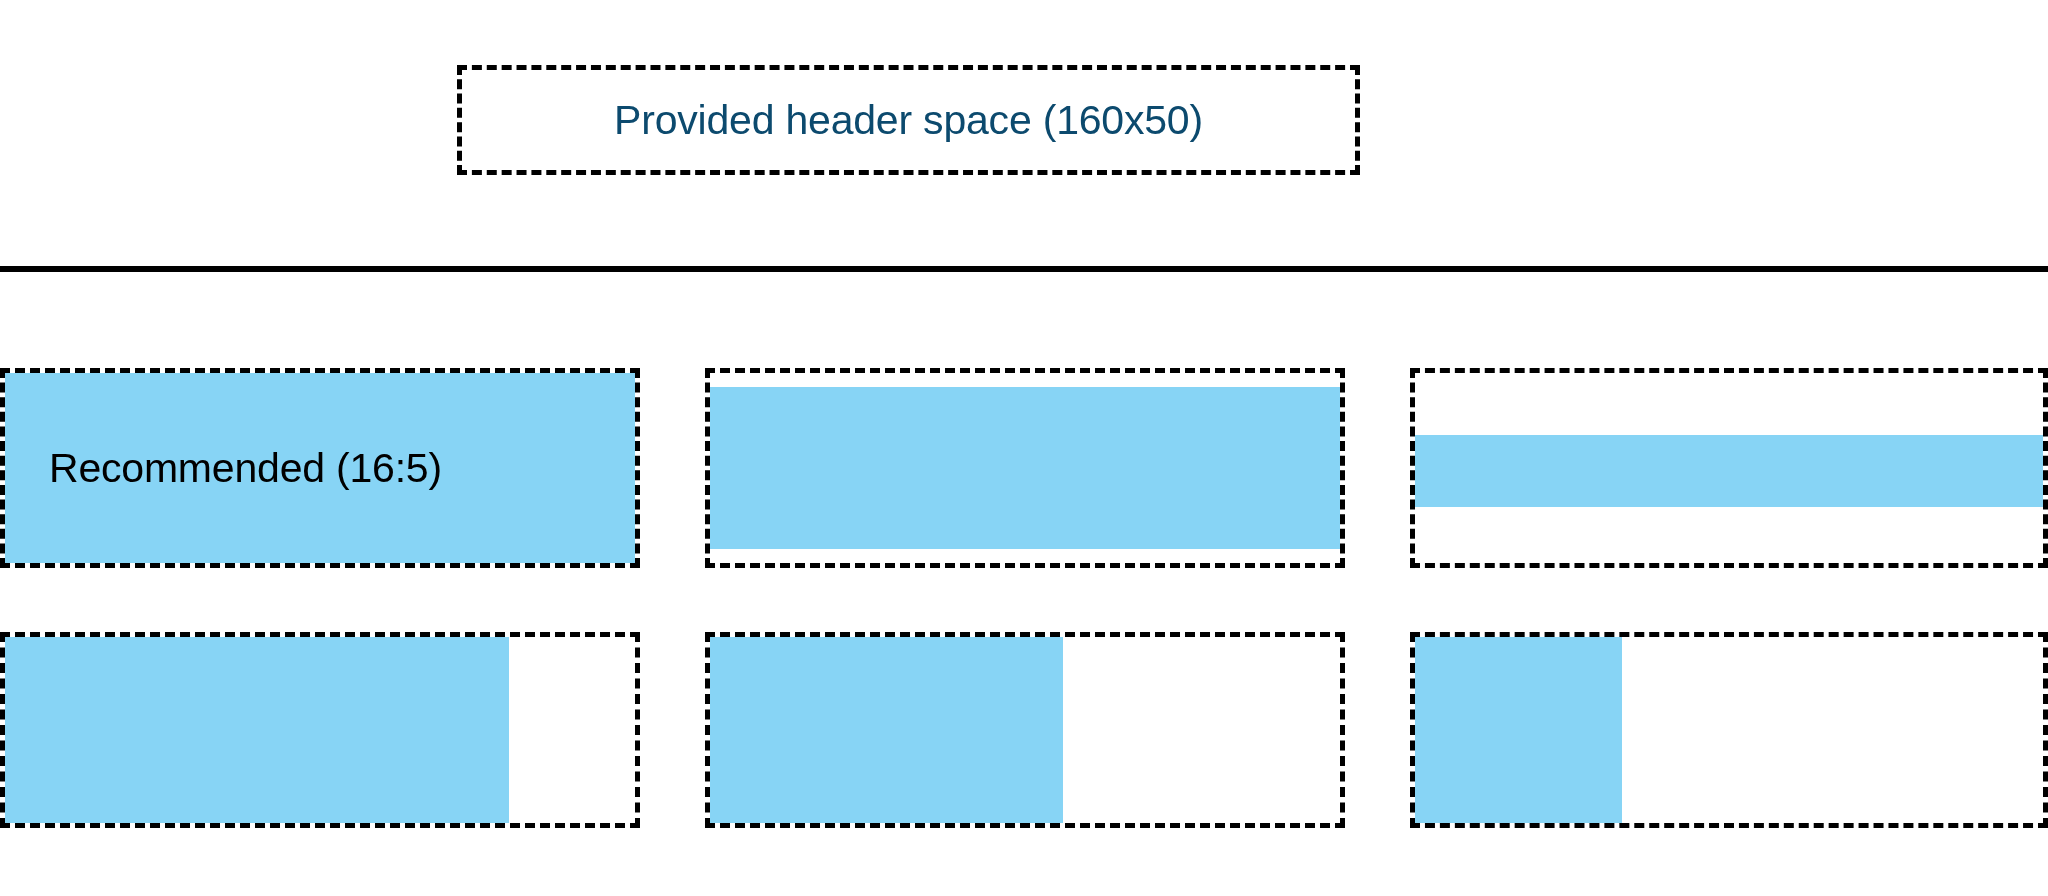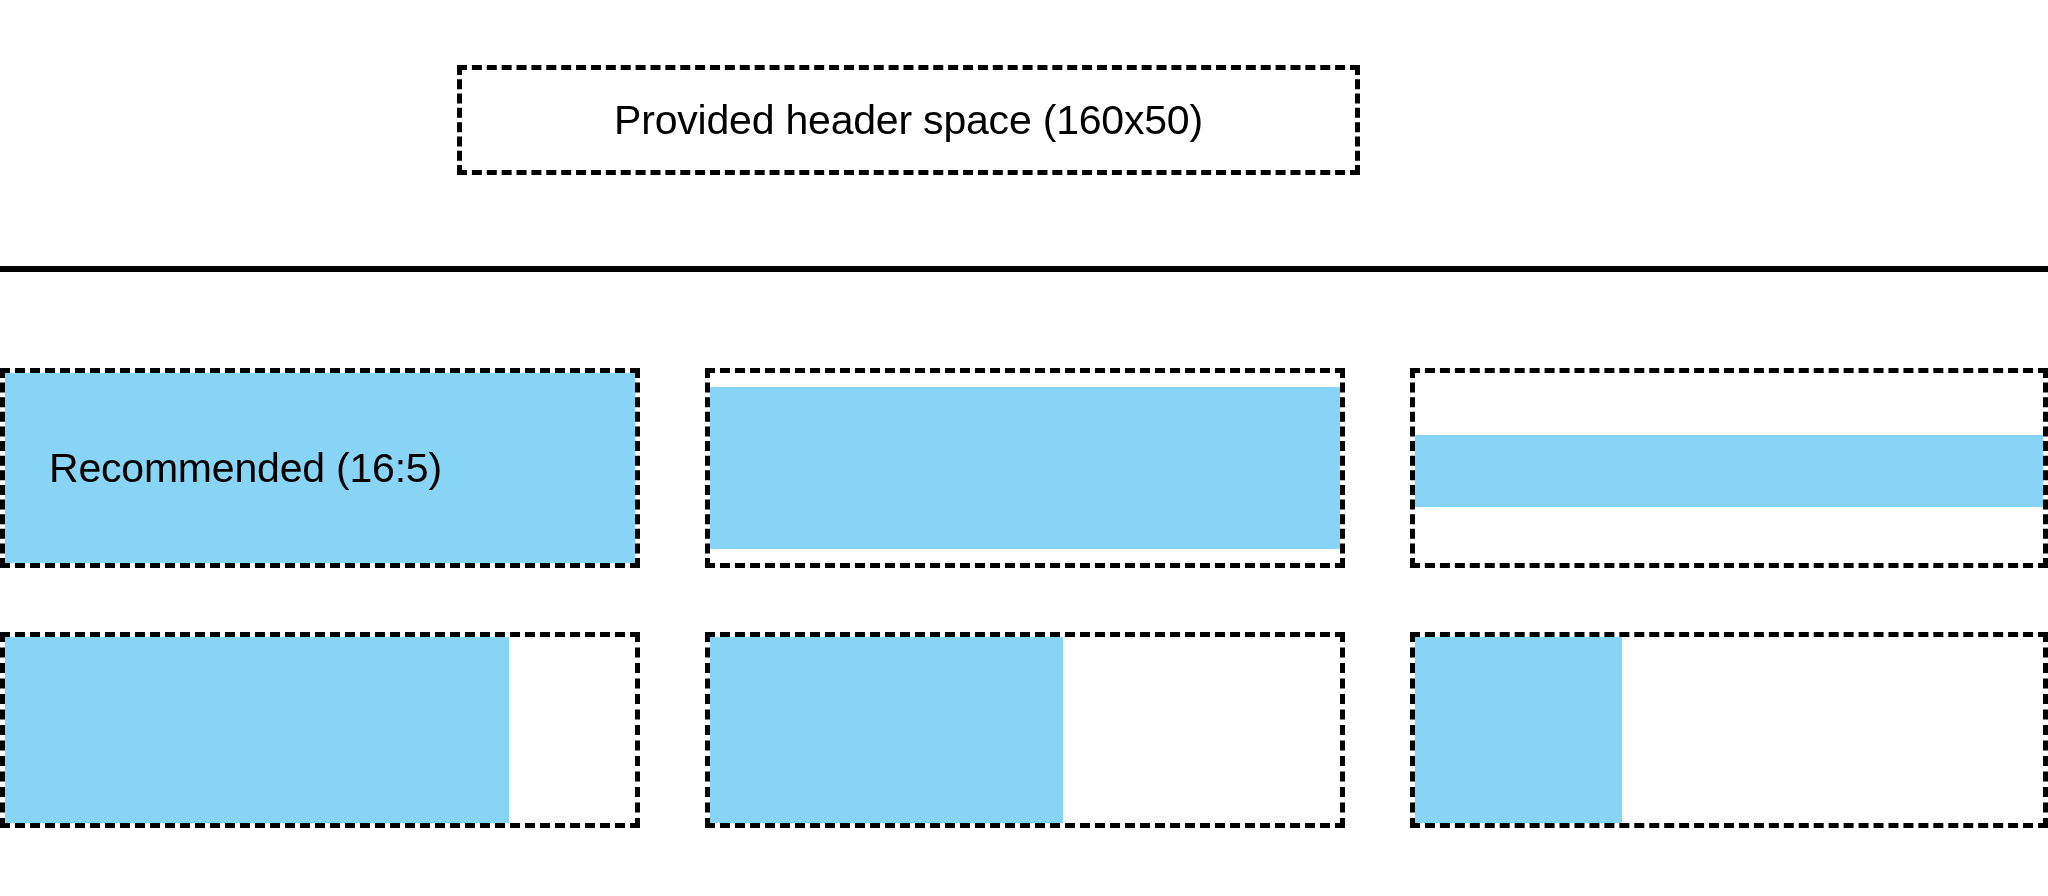--- a/index.html
+++ b/index.html
@@ -64,21 +64,21 @@
     box-sizing: border-box;
     display: flex;
     align-items: center;
     justify-content: center;
     background: #ffffff;
   }
   .legend-box-label {
     font-size: 41px;
     line-height: 1;
     letter-spacing: -0.2px;
-    color: #000000;
+    color: #0c4a6e;
     white-space: nowrap;
   }
 
   
   .divider {
     position: absolute;
     left: 0;
     top: 266px;
     width: 2048px;
     height: 6px;

